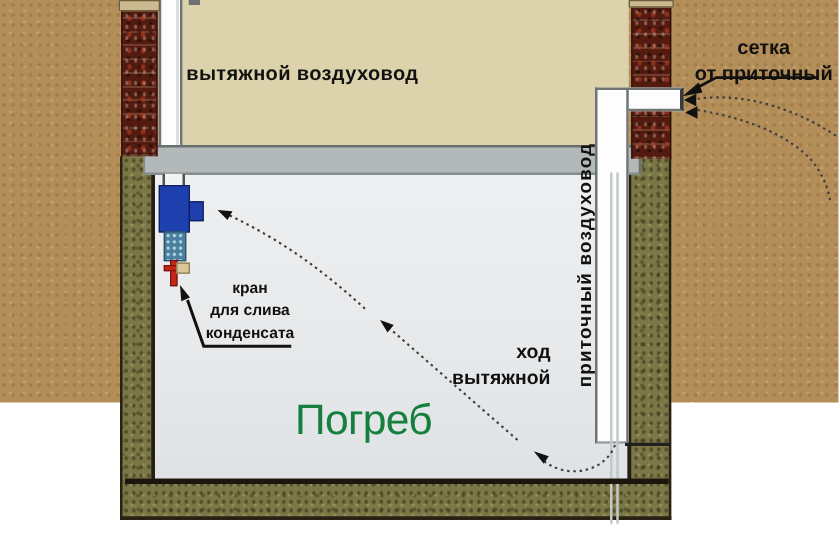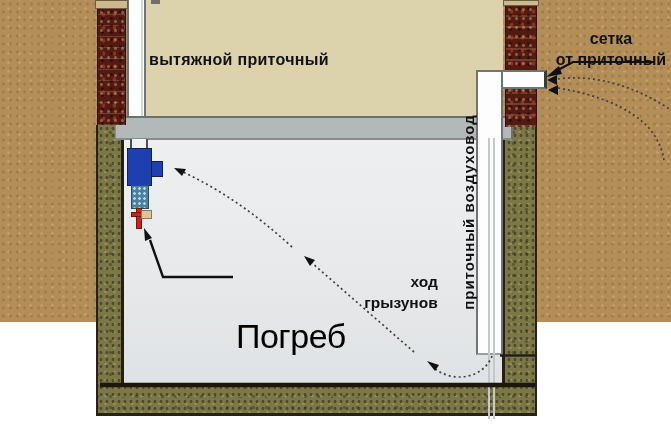--- a/index.html
+++ b/index.html
@@ -131,21 +131,21 @@
   
   .label { position:absolute; z-index:30; color:#111; }
   .label-exhaust-duct { left:149px; top:51px; font-size:16px; font-weight:bold; letter-spacing:0.3px; }
   .label-rodent-mesh { left:551px; top:5px; width:120px; text-align:center; font-size:16px; font-weight:bold; line-height:21px;margin-top:23px; }
   .label-supply-duct {
     left:468px; top:212px; font-size:15px; font-weight:bold; letter-spacing:1px; white-space:nowrap;
     transform:translate(-50%,-50%) rotate(-90deg);
   }
   .label-condensate-tap { left:200px; top:221px; transform:translateX(-50%); text-align:center; font-size:12.5px; font-weight:bold; line-height:18px; }
   .label-air-flow { left:401px; top:271px; transform:translateX(-50%); text-align:right; font-size:15.5px; font-weight:bold; line-height:21px; }
-  .label-cellar { left:236px; top:317px; font-size:34px; letter-spacing:-0.5px; color:#000000; }
+  .label-cellar { left:236px; top:317px; font-size:34px; letter-spacing:-0.5px; color:#15803d; }
   .label-pipe-height {
     left:567px; top:361px; font-size:15px; font-weight:bold; letter-spacing:1px; color:#ffffff; white-space:nowrap;
     transform:translate(-50%,-50%) rotate(-90deg); z-index:30;
   }
 </style>
 </head>
 <body>
 
 <div class="scene">
 
@@ -201,32 +201,37 @@
 
     <line x1="500" y1="355.5" x2="536" y2="355.5" stroke="#1f1f1f" stroke-width="2.6"></line>
 
     <line x1="553" y1="322" x2="553" y2="401" stroke="#ffffff" stroke-width="2.4"></line>
     <line x1="539" y1="355.5" x2="558" y2="355.5" stroke="#ffffff" stroke-width="2.4"></line>
     <line x1="557" y1="357" x2="545" y2="367" stroke="#ffffff" stroke-width="2.4"></line>
     <line x1="539" y1="386.5" x2="558" y2="386.5" stroke="#ffffff" stroke-width="2.4"></line>
     <line x1="557" y1="388" x2="545" y2="398" stroke="#ffffff" stroke-width="2.4"></line>
   </svg>
 
-  <div class="label label-exhaust-duct">вытяжной приточный</div>
+  <div class="label label-exhaust-duct">вытяжной воздуховод</div>
 
   <div class="label label-rodent-mesh">
     <div>сетка</div>
     <div>от приточный</div>
   </div>
 
   <div class="label label-supply-duct">приточный воздуховод</div>
 
+  <div class="label label-condensate-tap">
+    <div>кран</div>
+    <div>для слива</div>
+    <div>конденсата</div>
+  </div>
 
   <div class="label label-air-flow">
     <div>ход</div>
-    <div>грызунов</div>
+    <div>вытяжной</div>
   </div>
 
   <div class="label label-cellar">Погреб</div>
 
   <div class="label label-pipe-height">20-50 см</div>
 
 </div>
 
 </body></html>

